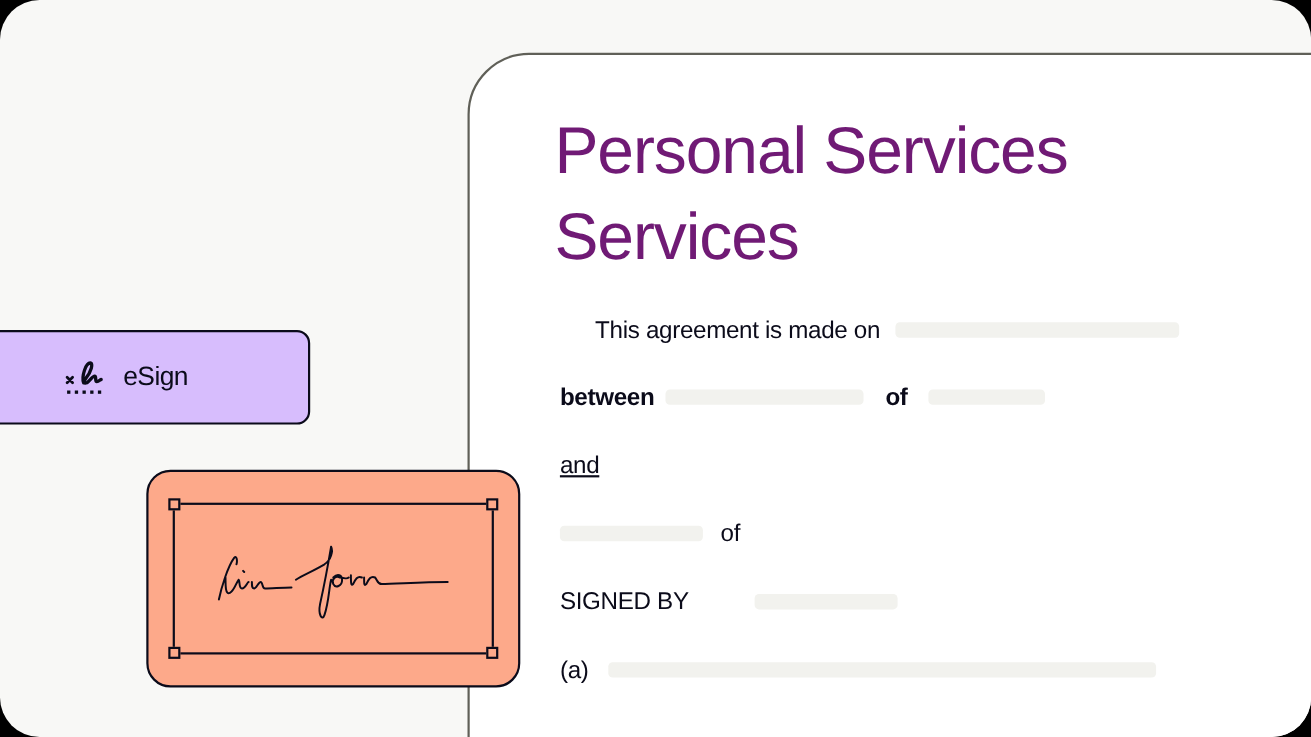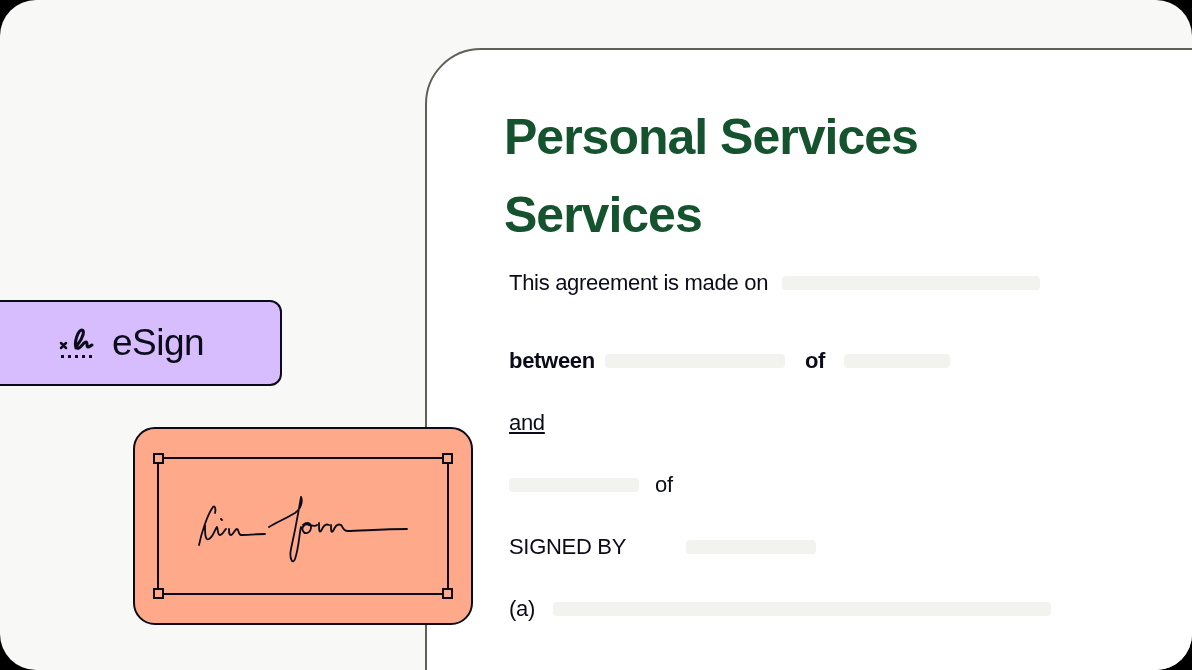--- a/index.html
+++ b/index.html
@@ -30,25 +30,25 @@
       background: #ffffff;
       border: 2px solid #606058;
       border-top-left-radius: 56px;
       box-sizing: border-box;
     }
     .doc-title {
       position: absolute;
       left: 77px;
       top: 48px;
       margin: 0;
-      font-size: 50px;
+      font-size: 60px;
       line-height: 78px;
-      font-weight: 700;
+      font-weight: 400;
       letter-spacing: -1px;
-      color: #14532d;
+      color: #701a75;
     }
     .doc-line {
       position: absolute;
       left: 82px;
       height: 30px;
       display: flex;
       align-items: center;
       font-size: 22px;
       color: #0b0b1a;
       letter-spacing: -0.3px;
@@ -73,21 +73,21 @@
       align-items: center;
       padding-left: 76px;
       cursor: pointer;
     }
     .esign-icon {
       width: 42px;
       height: 34px;
       margin-right: 12px;
     }
     .esign-label {
-      font-size: 37px;
+      font-size: 24px;
       color: #0b0b1a;
       letter-spacing: -0.5px;
     }
     .sig-card {
       position: absolute;
       left: 133px;
       top: 427px;
       width: 340px;
       height: 198px;
       background: #fda98a;
@@ -128,21 +128,21 @@
 <body>
 
 <div class="frame">
 
   <div class="doc-card">
     <h1 class="doc-title">
       <span>Personal Services</span><br>
       <span>Services</span>
     </h1>
 
-    <div class="doc-line" style="top:218px;">
+    <div class="doc-line" style="top:235px;margin-left:32px;">
       <span>This agreement is made on</span>
       <span class="blank" style="width:258px;margin-left:14px;"></span>
     </div>
 
     <div class="doc-line" style="top:296px;font-weight:bold;">
       <span>between</span>
       <span class="blank" style="width:180px;margin-left:10px;"></span>
       <span style="margin-left:20px;">of</span>
       <span class="blank" style="width:106px;margin-left:19px;"></span>
     </div>

